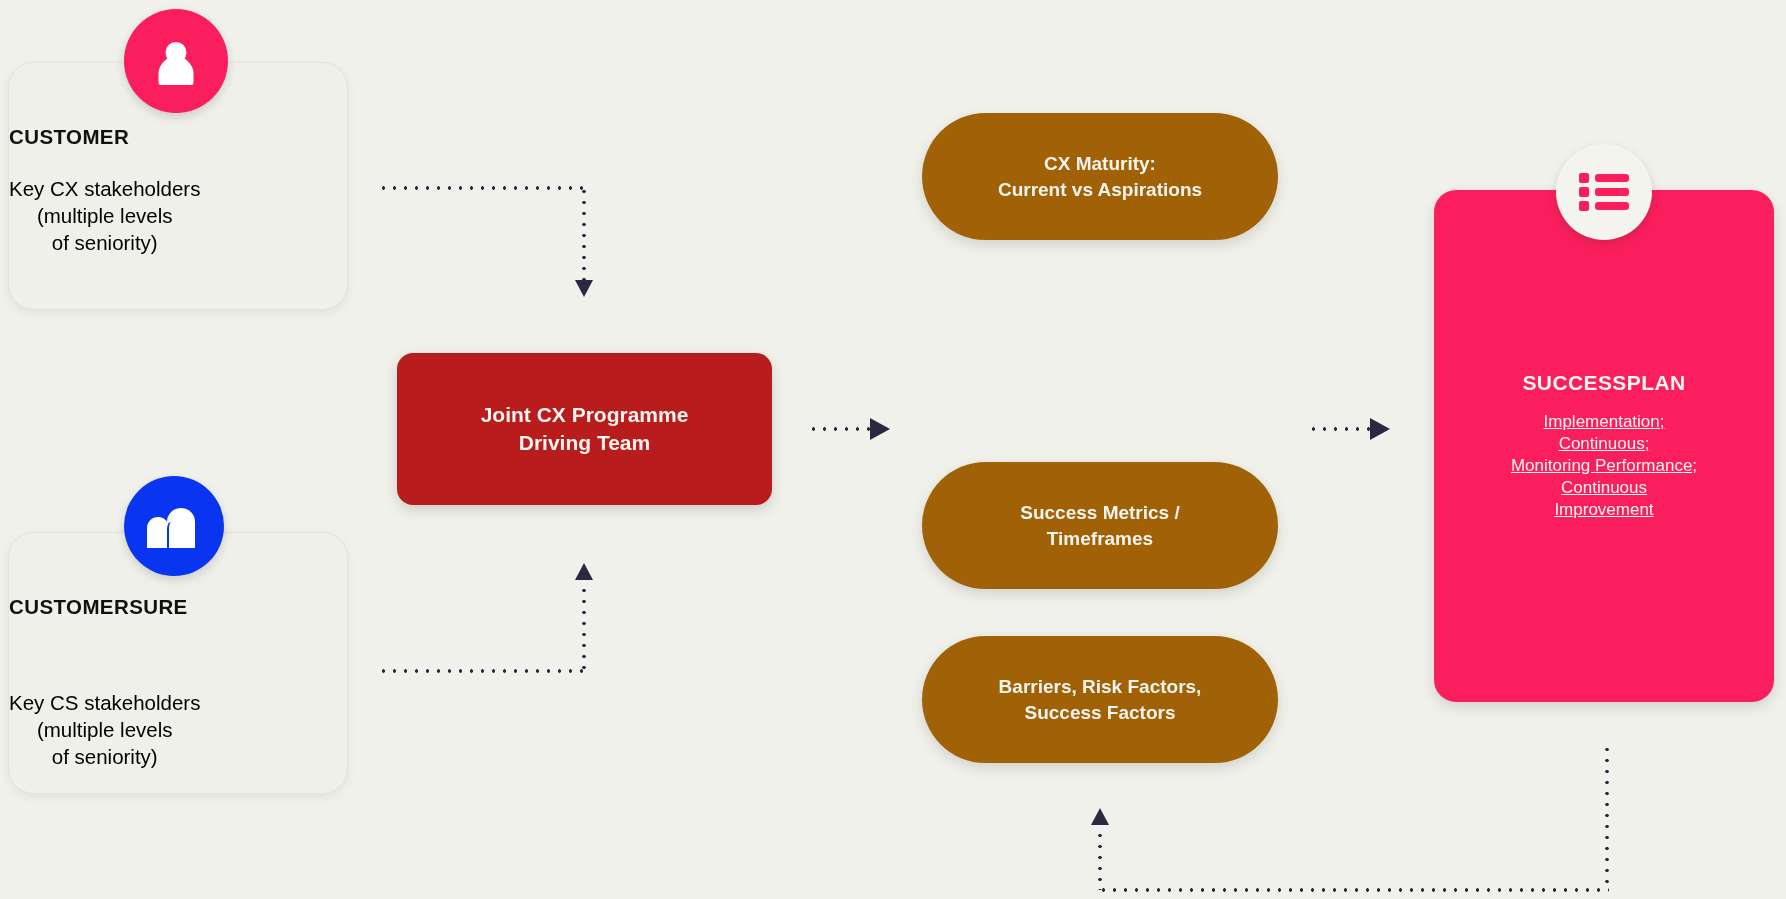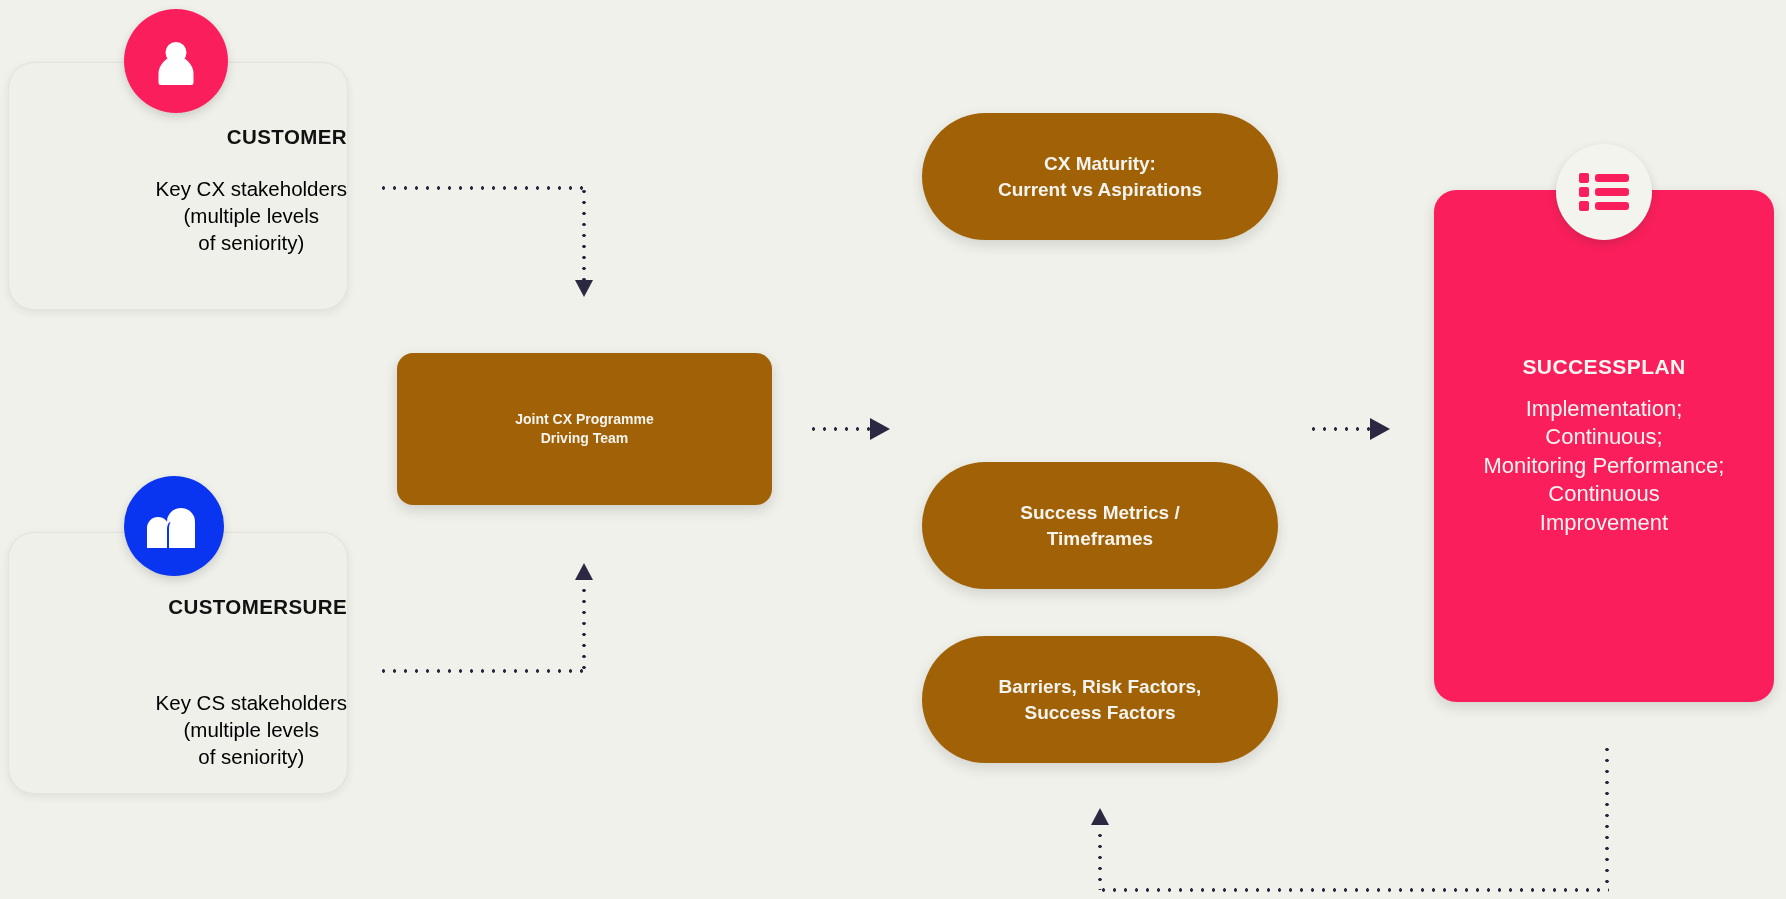--- a/index.html
+++ b/index.html
@@ -14,21 +14,21 @@
 
   
   .node{position:absolute;box-sizing:border-box;}
 
   
   .card{
     background:#eff0ea;
     border:1px solid #e2e3dc;
     border-radius:26px;
     box-shadow:0 3px 9px rgba(40,40,30,.08);
-    display:flex;flex-direction:column;align-items:flex-end;
+    display:flex;flex-direction:column;align-items:flex-start;
     padding-top:62px;
   }
   .card-title{
     font-size:20.5px;font-weight:bold;color:#111111;
     letter-spacing:.4px;text-transform:uppercase;
     margin-bottom:26px;text-align:center;
   }
   .card-body{
     font-size:20.5px;color:#000000;line-height:1.32;text-align:center;
     font-weight:400;
@@ -40,25 +40,25 @@
     display:flex;align-items:center;justify-content:center;
     box-shadow:0 4px 10px rgba(40,40,30,.17);
     z-index:6;
   }
   .badge.pink{background:#fa1f5c;}
   .badge.blue{background:#0a35f0;}
   .badge.white{background:#f4f4ef;}
 
   
   .darkbox{
-    background:#a16207;
+    background:#b91c1c;
     border-radius:16px;
     box-shadow:0 5px 13px rgba(40,40,30,.17);
     display:flex;align-items:center;justify-content:center;
-    color:#f4f4ef;font-size:14px;font-weight:bold;line-height:1.34;
+    color:#f4f4ef;font-size:21px;font-weight:bold;line-height:1.34;
     text-align:center;
   }
 
   
   .pill{
     background:#a16207;
     border-radius:999px;
     box-shadow:0 5px 13px rgba(40,40,30,.15);
     display:flex;align-items:center;justify-content:center;
     color:#f4f4ef;font-size:19px;font-weight:bold;line-height:1.32;
@@ -68,21 +68,21 @@
 
   
   .pinkpanel{
     background:#fa1f5c;
     border-radius:22px;
     box-shadow:0 5px 13px rgba(40,40,30,.15);
     display:flex;flex-direction:column;align-items:center;justify-content:center;
     color:#f6f5f0;text-align:center;
   }
   .pp-title{font-size:21px;font-weight:bold;letter-spacing:.4px;margin-bottom:16px;}
-  .pp-body{font-size:22px;font-weight:400;line-height:1.3;}
+  .pp-body{font-size:17px;font-weight:400;line-height:1.3;text-decoration:underline;}
 
   
   .dot-h{
     position:absolute;height:4px;
     background-image:radial-gradient(circle, #2b2842 1.6px, rgba(0,0,0,0) 1.9px);
     background-size:11px 4px;background-position:0 50%;background-repeat:repeat-x;
   }
   .dot-v{
     position:absolute;width:4px;
     background-image:radial-gradient(circle, #2b2842 1.6px, rgba(0,0,0,0) 1.9px);

